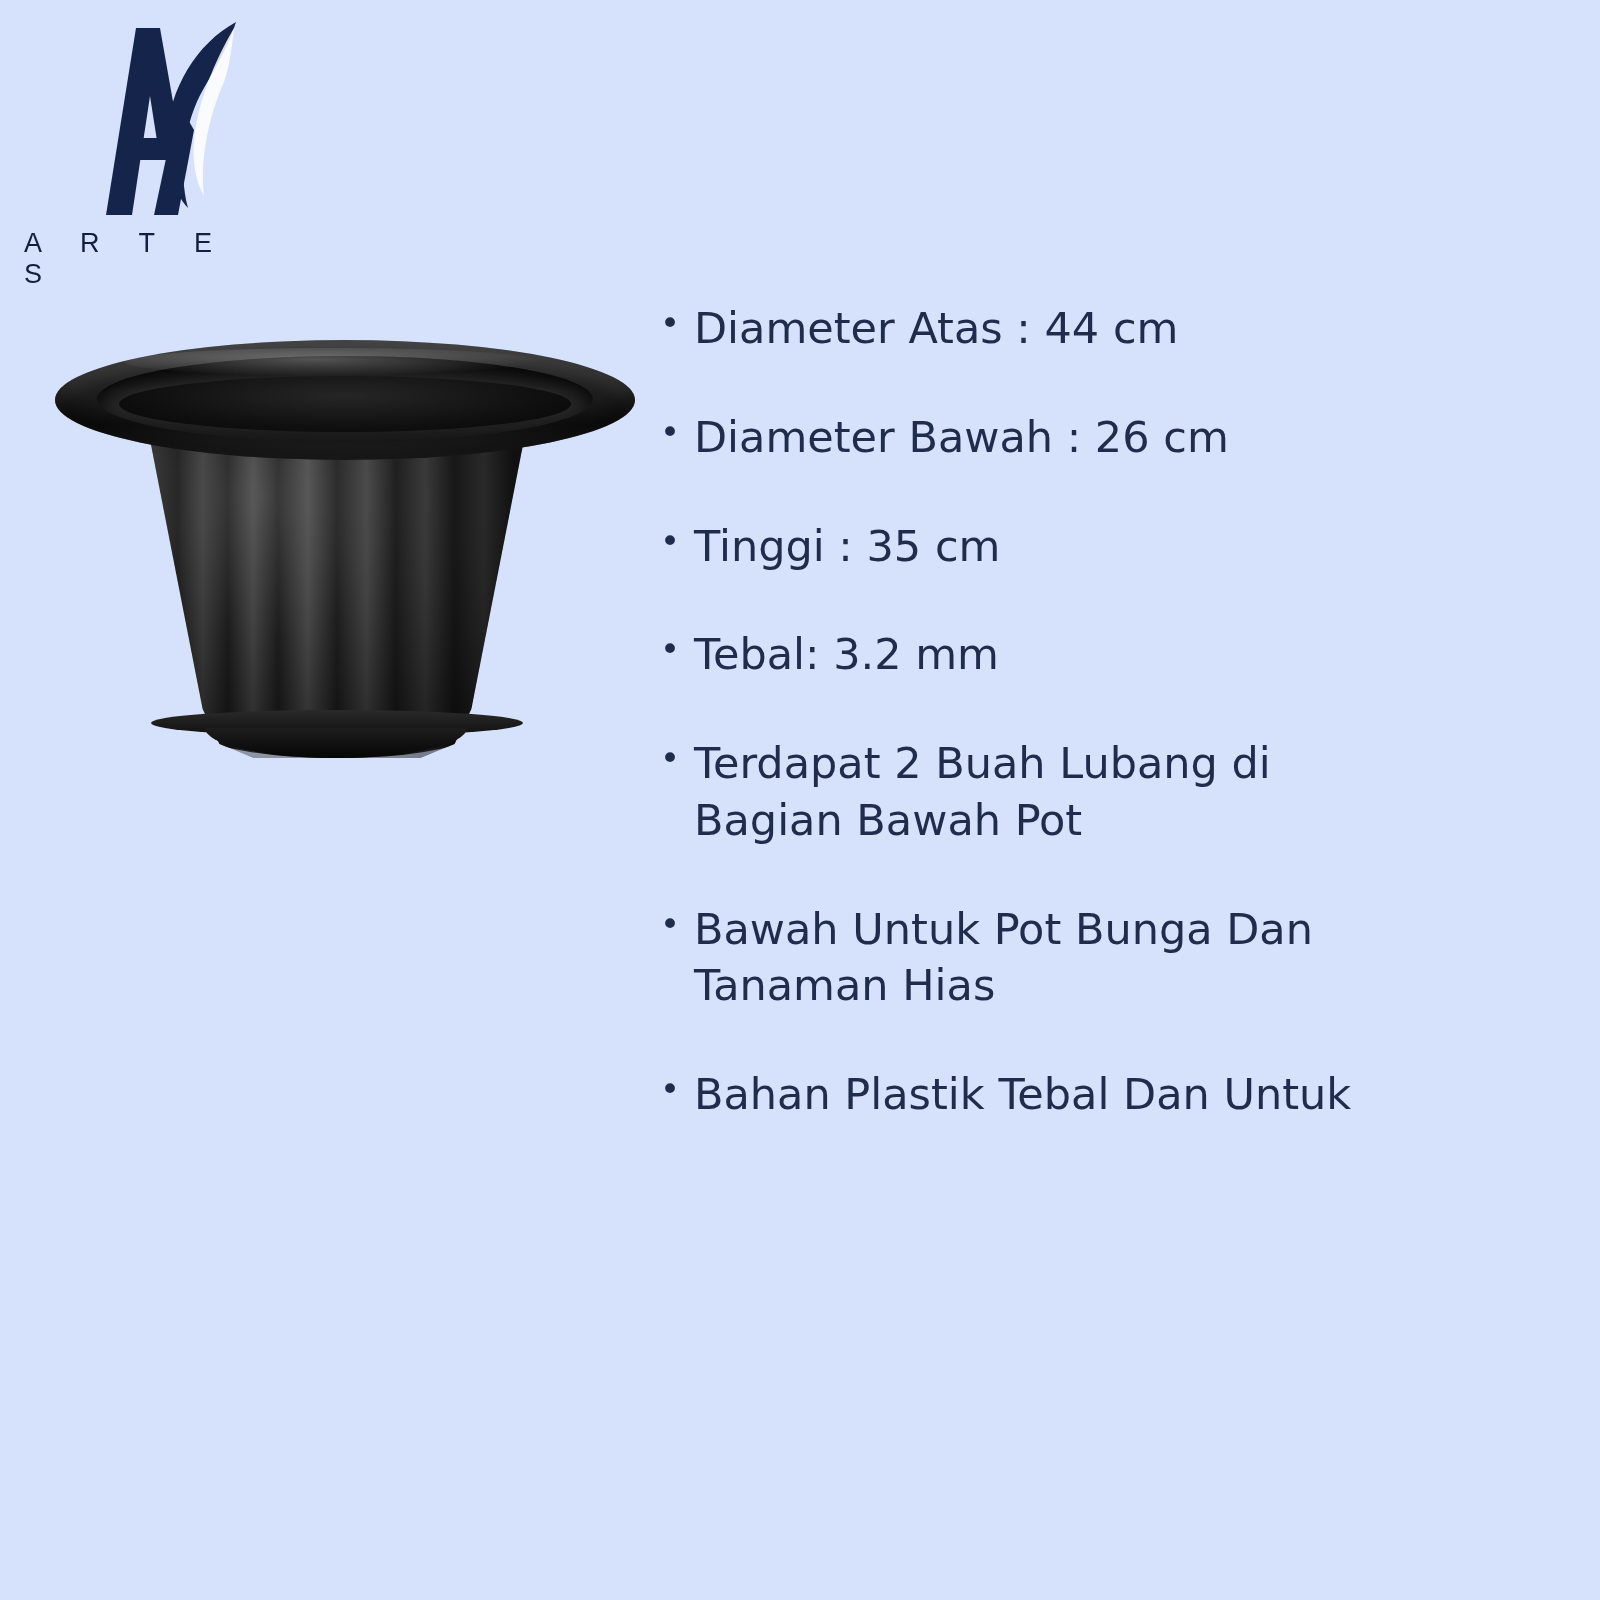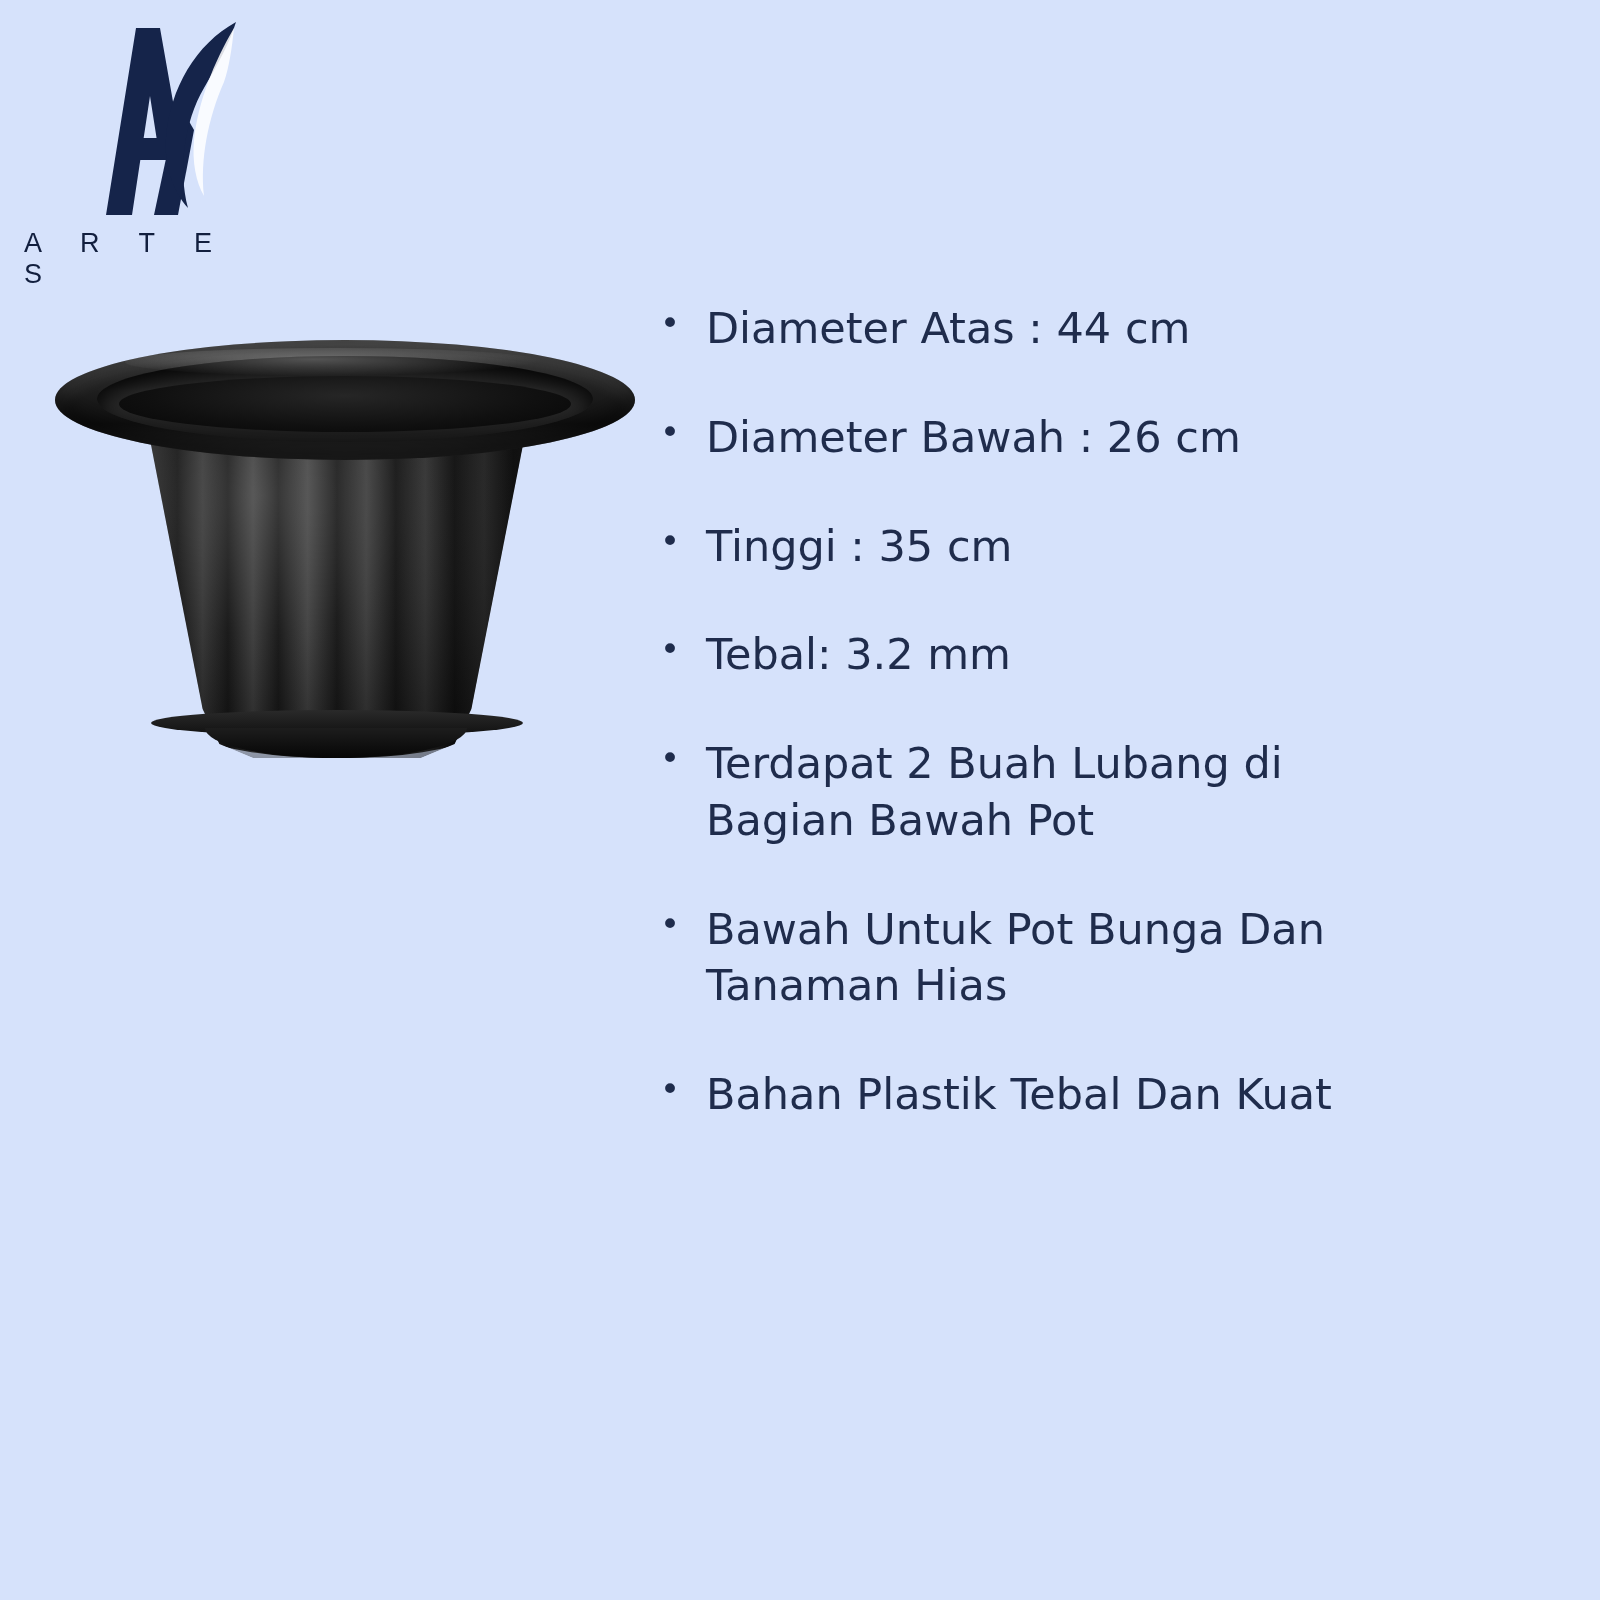--- a/index.html
+++ b/index.html
@@ -146,21 +146,20 @@
   }
   .spec-bullet {
     flex: 0 0 auto;
     width: 34px;
     font-size: 34px;
     line-height: 1.4;
     color: #1f2c4c;
   }
   .spec-text {
     flex: 1 1 auto;
-    margin-left: 12px;
   }
   .spec-item.wrap .spec-text {
     max-width: 700px;
   }
 </style>
 </head>
 <body>
 
 <div class="logo-block">
   <div class="logo-mark">
@@ -219,16 +218,16 @@
     <span class="spec-text">Terdapat 2 Buah Lubang di Bagian Bawah Pot</span>
   </div>
 
   <div class="spec-item wrap">
     <span class="spec-bullet">•</span>
     <span class="spec-text">Bawah Untuk Pot Bunga Dan Tanaman Hias</span>
   </div>
 
   <div class="spec-item">
     <span class="spec-bullet">•</span>
-    <span class="spec-text">Bahan Plastik Tebal Dan Kuat</span>
+    <span class="spec-text">Bahan Plastik Tebal Dan Untuk</span>
   </div>
 
 </div>
 
 </body></html>

